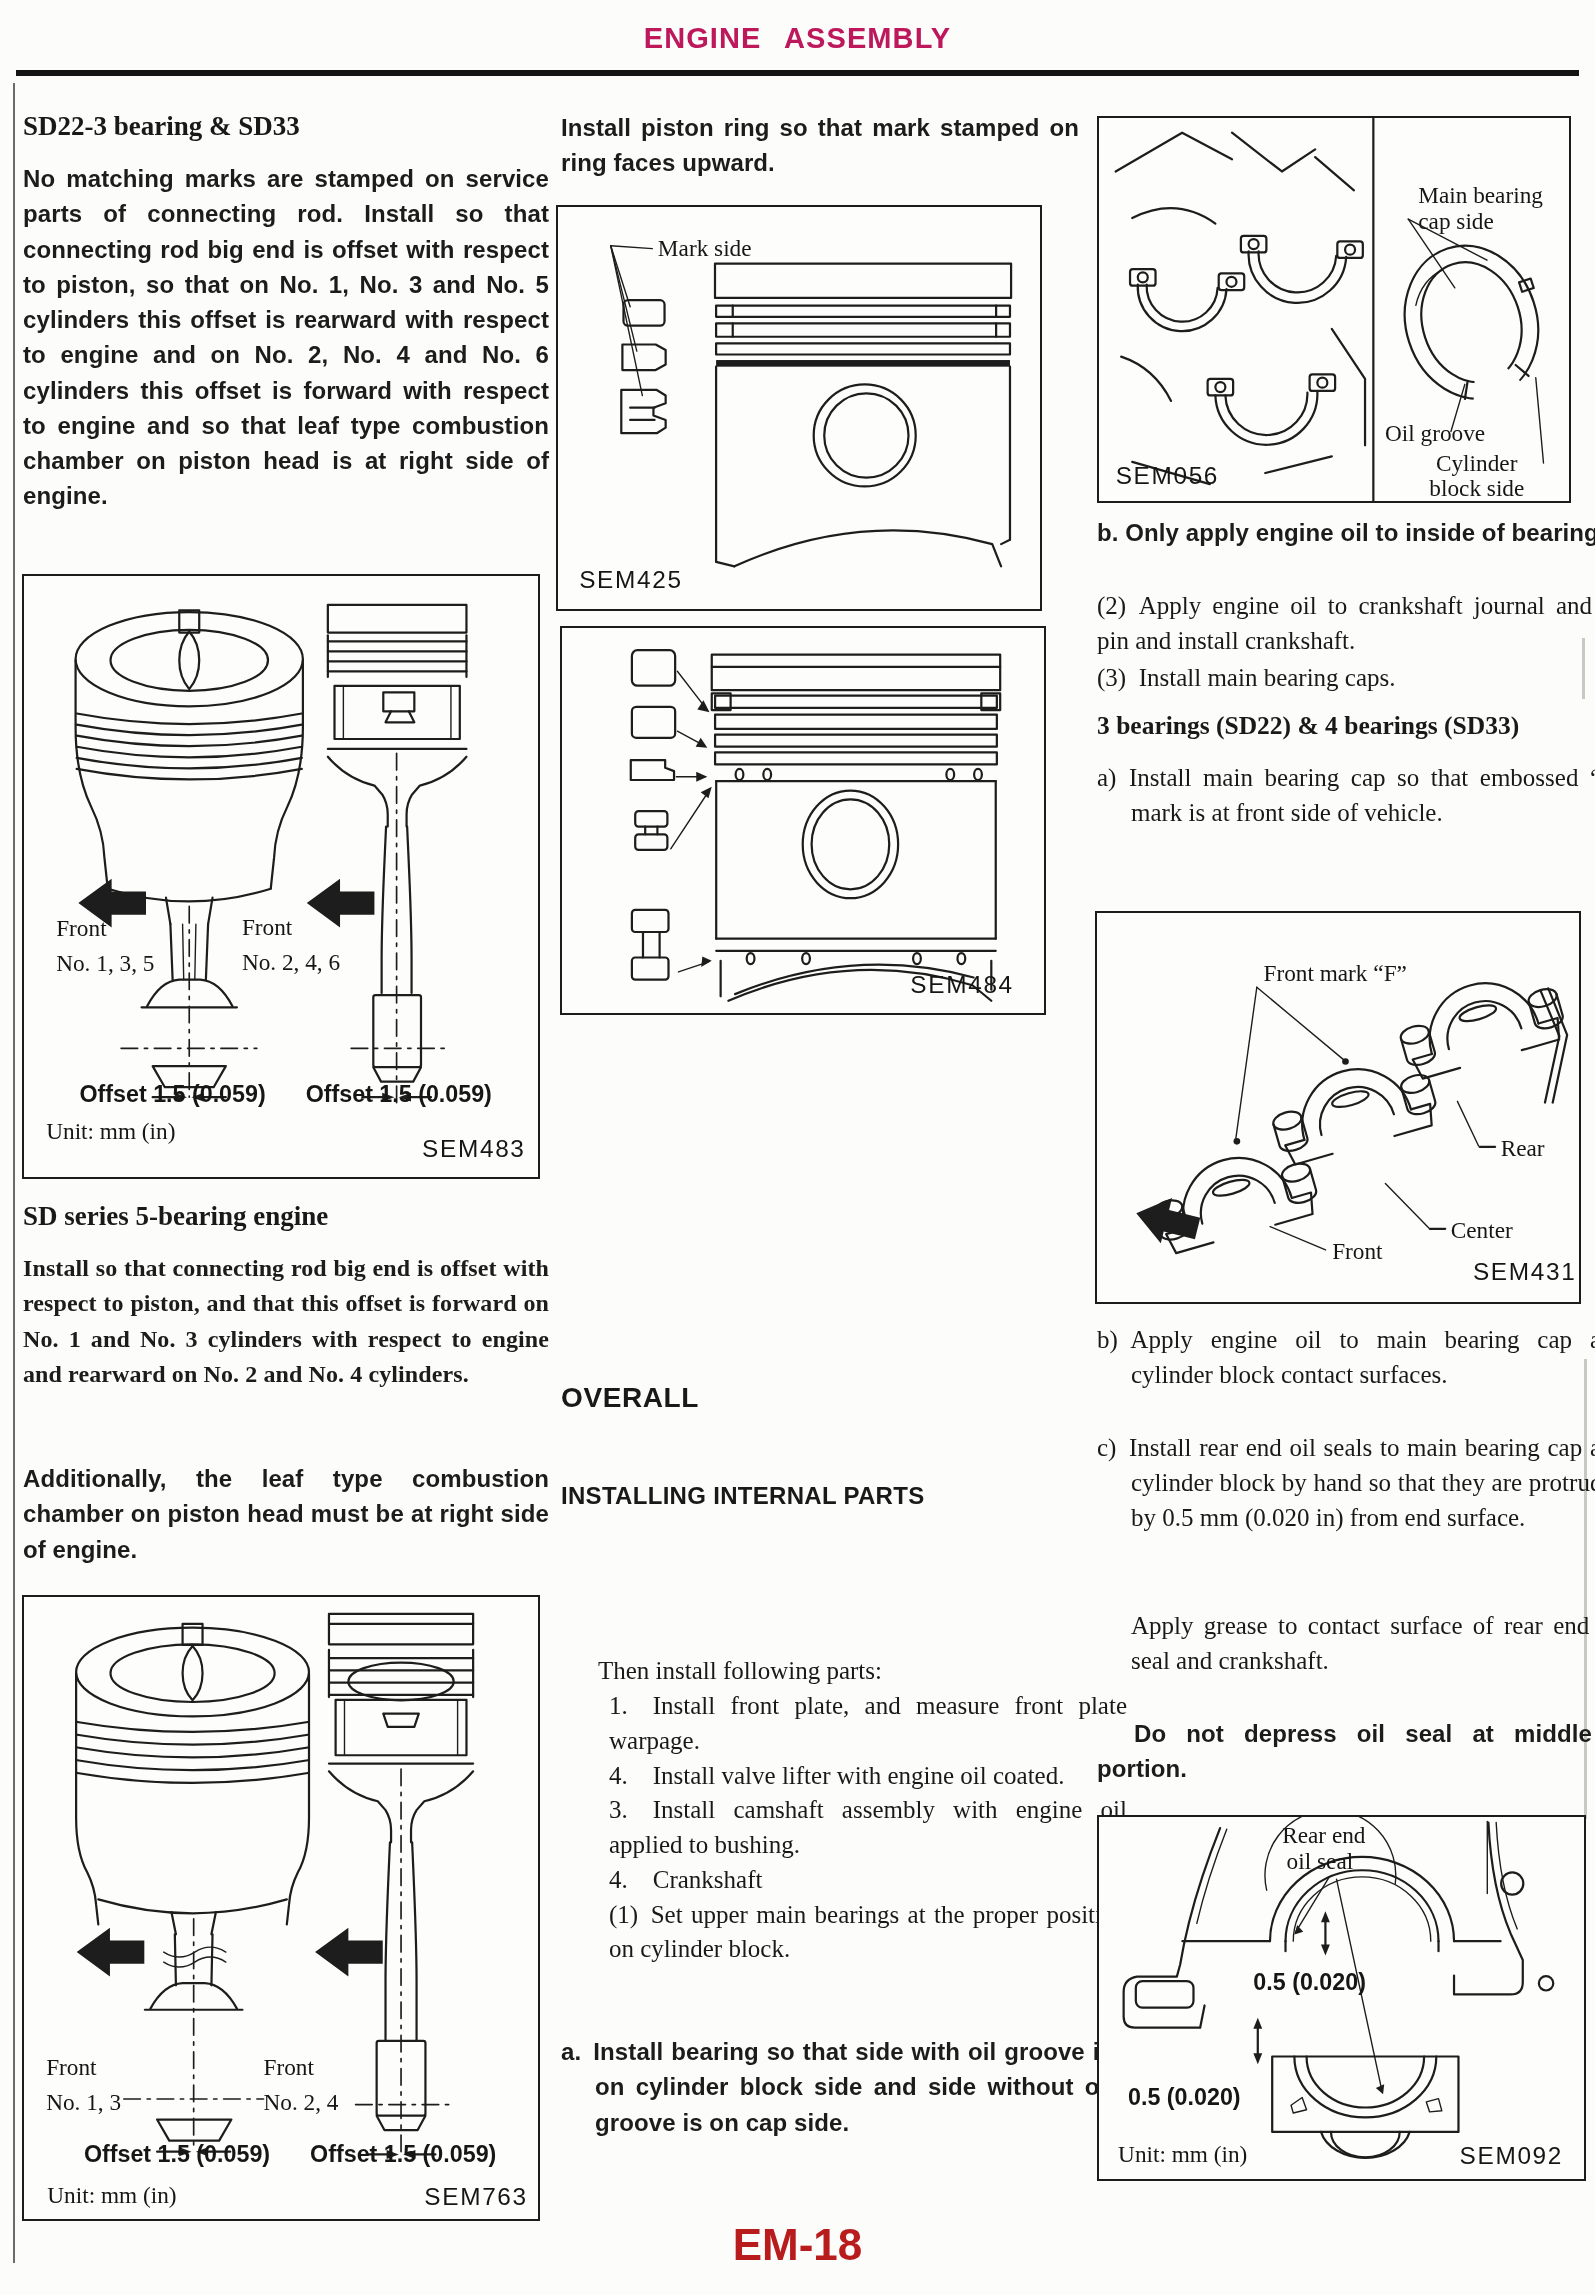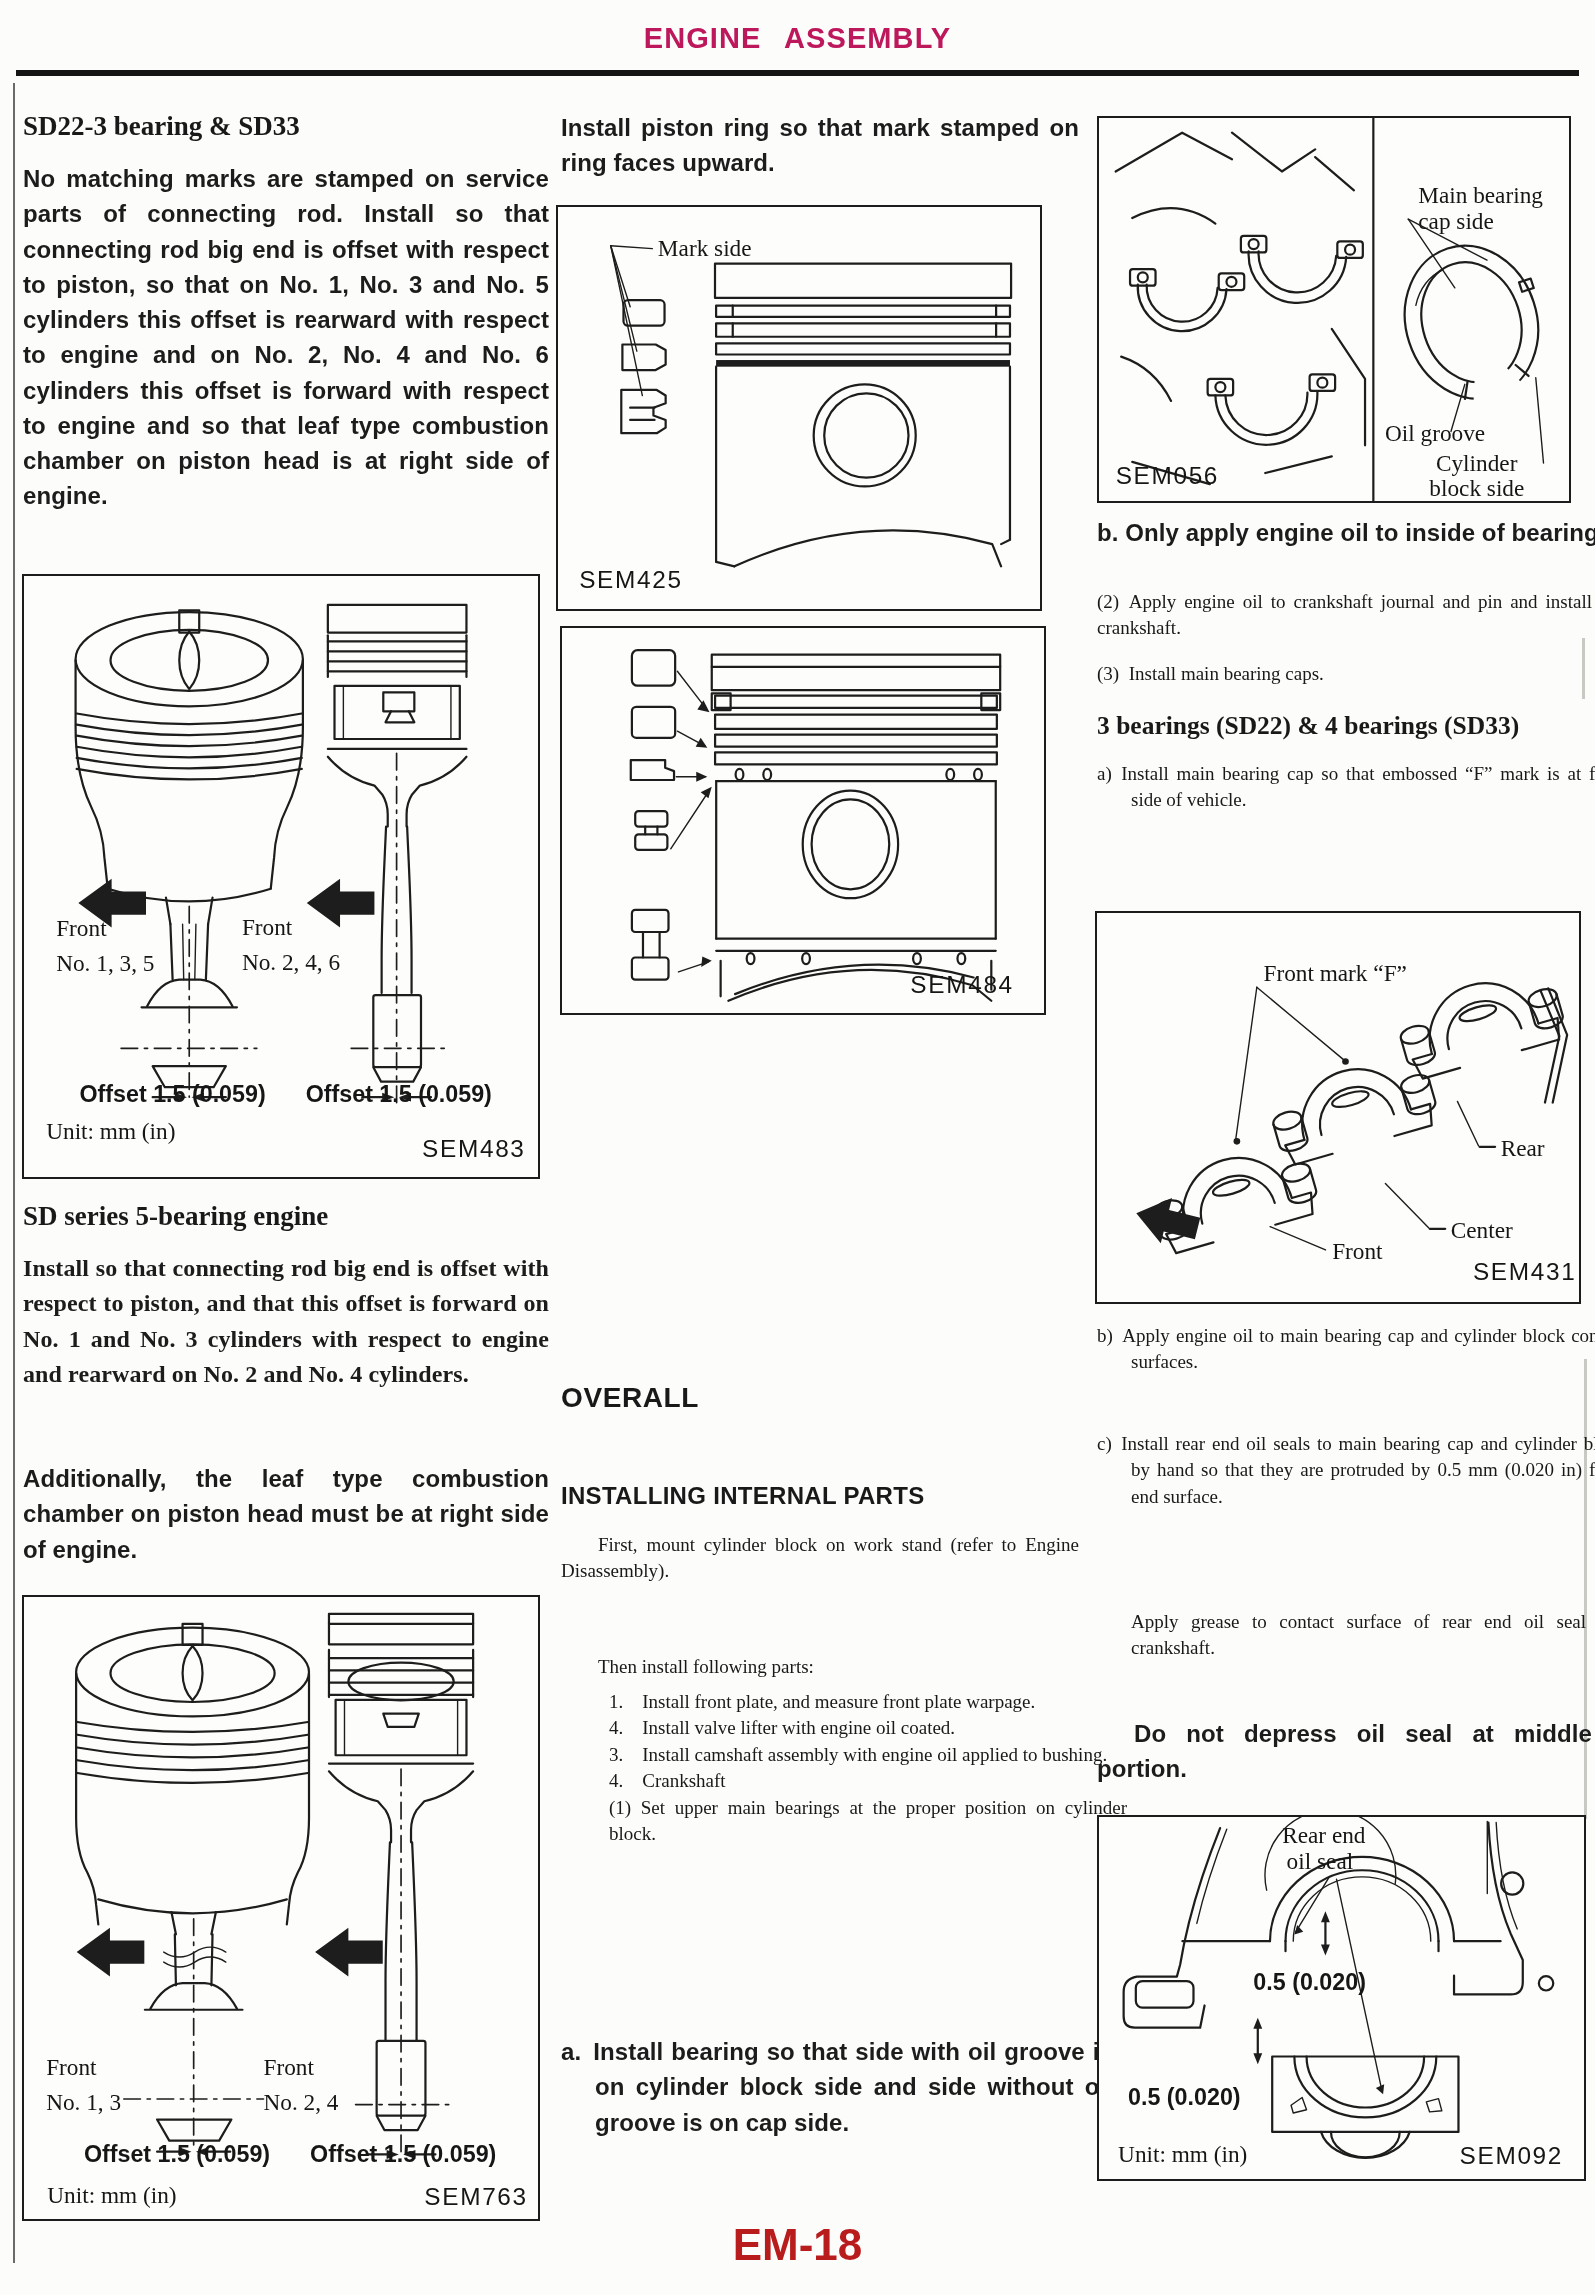--- a/index.html
+++ b/index.html
@@ -8,21 +8,21 @@
   .abs{position:absolute;}
   .header-title{left:0;right:0;top:22px;text-align:center;
       font-family:"Liberation Sans",sans-serif;font-weight:700;font-size:29px;
       letter-spacing:1.1px;word-spacing:14.4px;color:#be185d;}
   .header-rule{left:15.5px;top:70px;width:1563px;height:5.5px;background:#141414;}
   .edge-line{left:13.3px;top:83px;width:2.2px;height:2180px;background:#3a3a3a;opacity:.75;}
   .artifact{background:#c9c9c4;}
   .h-serif{font-family:"Liberation Serif",serif;font-weight:700;font-size:27px;}
   .sansb{font-family:"Liberation Sans",sans-serif;font-weight:700;font-size:24px;
          line-height:1.47;text-align:justify;letter-spacing:0.1px;color:#1c1c1c;}
-  .serifp{font-family:"Liberation Serif",serif;font-size:19px;line-height:1.39;text-align:justify;}
+  .serifp{font-family:"Liberation Serif",serif;font-size:25px;line-height:1.39;text-align:justify;}
   .serifp p{margin:0;}
   .h1s{font-family:"Liberation Sans",sans-serif;font-weight:700;font-size:28px;
        line-height:1.47;letter-spacing:0.6px;}
   .h2s{font-family:"Liberation Sans",sans-serif;font-weight:700;font-size:24px;letter-spacing:0.3px;}
   .hang{padding-left:34px;text-indent:-34px;}
   .ind  {text-indent:37px;}
   .padL {padding-left:34px;}
   .footer-num{left:0;right:0;top:2220px;text-align:center;
       font-family:"Liberation Sans",sans-serif;font-weight:700;font-size:44px;color:#b91c1c;}
   .fig{position:absolute;border:2.8px solid #1c1c1c;background:#fdfdfb;}
@@ -297,21 +297,20 @@
           <path class="blk" d="M270 600 l-19 11 l2 -19 z"></path>
       </g>
       <text class="tc" x="628" y="658">SEM484</text>
     </svg>
   </div>
 
   <div class="abs h1s" style="left:561px;top:1377px;width:518px;">
     <div>OVERALL</div>
   </div>
   <div class="abs h2s" style="left:561px;top:1482px;width:518px;">INSTALLING INTERNAL PARTS</div>
-  <div class="abs serifp ind" style="left:561px;top:1532px;width:518px;">First, mount cylinder block on work stand (refer to Engine Disassembly).</div>
   <div class="abs serifp ind" style="left:561px;top:1654px;width:518px;">Then install following parts:</div>
   <div class="abs serifp" style="left:561px;top:1689px;width:518px;margin-left:48px;">
     <p>1.  Install front plate, and measure front plate warpage.</p>
     <p>4.  Install valve lifter with engine oil coated.</p>
     <p>3.  Install camshaft assembly with engine oil applied to bushing.</p>
     <p>4.  Crankshaft</p>
     <p>(1) Set upper main bearings at the proper position on cylinder block.</p>
   </div>
   <div class="abs sansb hang" style="left:561px;top:2034px;width:518px;">a. Install bearing so that side with oil groove is on cylinder block side and side without oil groove is on cap side.</div>
 

